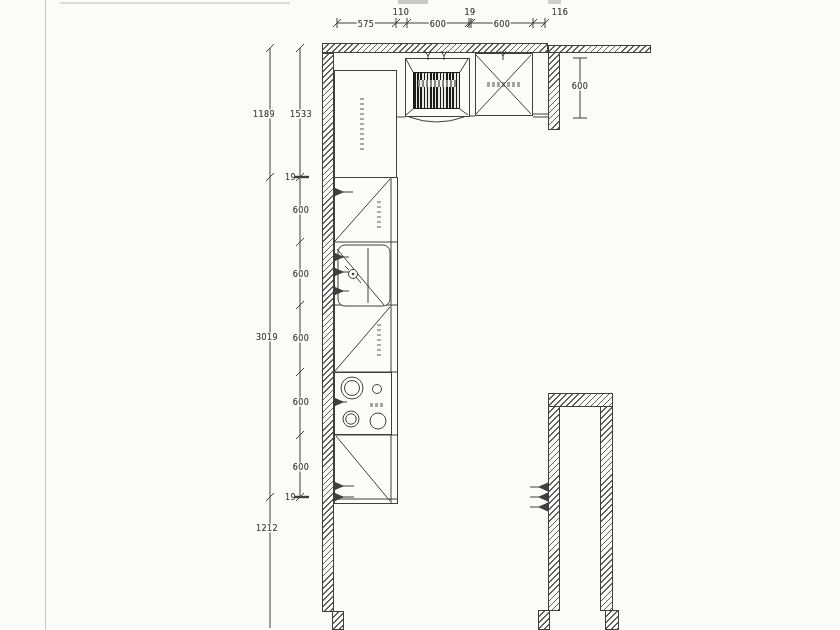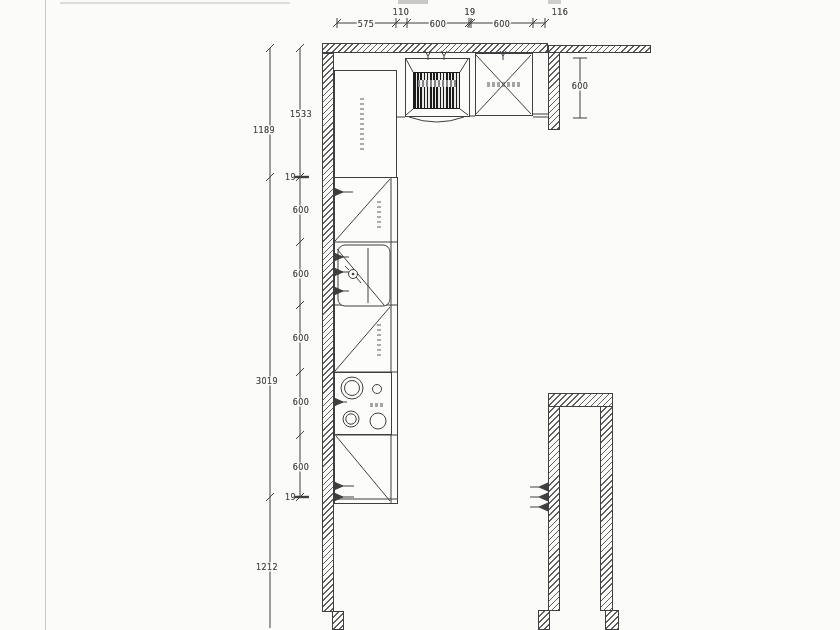--- a/index.html
+++ b/index.html
@@ -239,23 +239,23 @@
     </g>
   </svg>
 
   <span class="dim bg" style="left:366px;top:24px;text-align:right;">575</span>
   <span class="dim" style="left:401px;top:12px;">110</span>
   <span class="dim bg" style="left:438px;top:24px;">600</span>
   <span class="dim" style="left:470px;top:12px;">19</span>
   <span class="dim bg" style="left:502px;top:24px;">600</span>
   <span class="dim" style="left:520px;top:12px;margin-left:40px;">116</span>
 
-  <span class="dim bg" style="left:264px;top:114px;margin-top:16px;">1189</span>
-  <span class="dim bg" style="left:267px;top:337px;margin-top:44px;">3019</span>
-  <span class="dim bg" style="left:267px;top:567px;">1212</span>
+  <span class="dim bg" style="left:264px;top:114px;">1189</span>
+  <span class="dim bg" style="left:267px;top:337px;">3019</span>
+  <span class="dim bg" style="left:267px;top:528px;">1212</span>
 
   <span class="dim bg" style="left:301px;top:114px;">1533</span>
   <span class="dim ra" style="left:296px;top:177px;">19</span>
   <span class="dim bg" style="left:301px;top:210px;">600</span>
   <span class="dim bg" style="left:301px;top:274px;">600</span>
   <span class="dim bg" style="left:301px;top:338px;">600</span>
   <span class="dim bg" style="left:301px;top:402px;">600</span>
   <span class="dim bg" style="left:301px;top:467px;">600</span>
   <span class="dim ra" style="left:296px;top:497px;">19</span>
 

